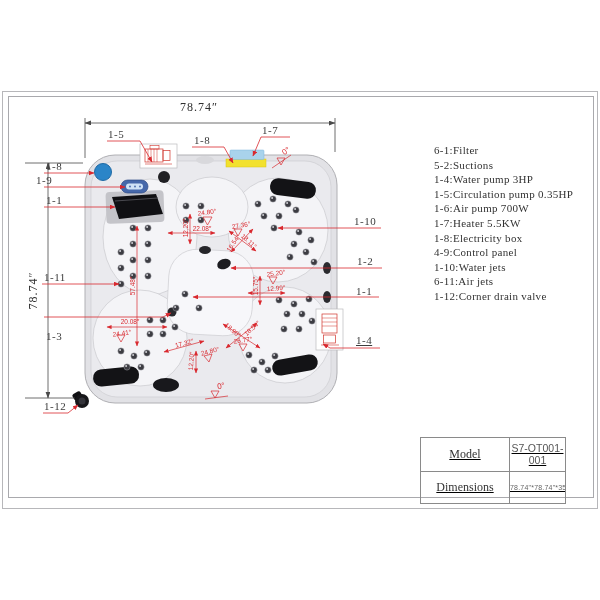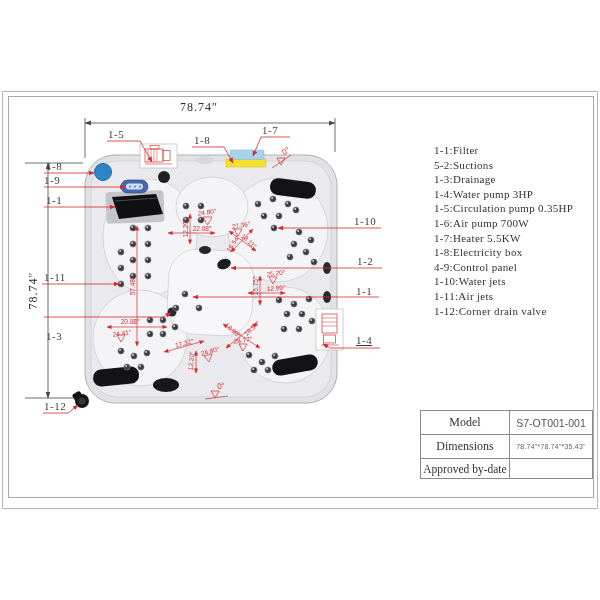--- a/index.html
+++ b/index.html
@@ -12,22 +12,22 @@
   svg.art{position:absolute;left:0;top:0;width:600px;height:600px;}
   .callout{position:absolute;font:11px "Liberation Serif",serif;color:#3c3c3c;
        letter-spacing:.5px;white-space:nowrap;}
   .dimlabel{position:absolute;font:12px "Liberation Serif",serif;color:#2f2f2f;
        letter-spacing:1px;white-space:nowrap;}
   .m{position:absolute;font:6.5px "Liberation Sans",sans-serif;color:#d9292f;
        white-space:nowrap;transform:translate(-50%,-50%) rotate(var(--r,0deg));}
   .legend{position:absolute;left:434px;top:143px;font:11px "Liberation Serif",serif;
        color:#333;line-height:14.6px;letter-spacing:.3px;}
   .legend div{white-space:nowrap;}
-  table.spec{position:absolute;left:420px;top:410px;width:173px;height:67px;
-       border-collapse:collapse;table-layout:fixed;}
+  table.spec{position:absolute;left:420px;top:437px;width:146px;height:67px;
+       border-collapse:collapse;table-layout:fixed;text-decoration:underline;}
   table.spec td{border:1px solid #8a8a8a;text-align:center;vertical-align:middle;
        padding:0;overflow:hidden;}
   td.lbl{font:12px "Liberation Serif",serif;color:#333;width:88px;}
   td.val{font:10.5px "Liberation Sans",sans-serif;color:#555;margin-top:32px;}
   td.val.small{font-size:7px;color:#666;letter-spacing:.2px;}
 </style>
 </head>
 <body>
 
 <div class="frame-outer"></div>
@@ -279,21 +279,21 @@
   </g>
 </svg>
 
 <span class="dimlabel" style="left:180px;top:100px;">78.74″</span>
 <span class="dimlabel" style="left:14px;top:283px;transform:rotate(-90deg);transform-origin:center;">78.74″</span>
 
 <span class="callout" style="left:108px;top:128px;">1-5</span>
 <span class="callout" style="left:194px;top:134px;">1-8</span>
 <span class="callout" style="left:262px;top:124px;">1-7</span>
 <span class="callout" style="left:46px;top:160px;">1-8</span>
-<span class="callout" style="left:44px;top:174px;">1-9</span>
+<span class="callout" style="left:36px;top:174px;">1-9</span>
 <span class="callout" style="left:46px;top:194px;">1-1</span>
 <span class="callout" style="left:44px;top:271px;">1-11</span>
 <span class="callout" style="left:46px;top:304px;margin-top:26px;">1-3</span>
 <span class="callout" style="left:44px;top:400px;">1-12</span>
 <span class="callout" style="left:354px;top:215px;">1-10</span>
 <span class="callout" style="left:357px;top:255px;">1-2</span>
 <span class="callout" style="left:356px;top:285px;">1-1</span>
 <span class="callout" style="left:356px;top:334px;text-decoration:underline;">1-4</span>
 
 <span class="m" style="left:207px;top:212px;--r:-8deg;">24.80°</span>
@@ -311,42 +311,37 @@
 <span class="m" style="left:184px;top:343px;--r:-15deg;">17.32″</span>
 <span class="m" style="left:191px;top:361px;--r:-85deg;">12.20″</span>
 <span class="m" style="left:210px;top:351px;--r:-15deg;">24.80°</span>
 <span class="m" style="left:233px;top:330px;--r:40deg;">18.90°</span>
 <span class="m" style="left:252px;top:328px;--r:-42deg;">18.54°</span>
 <span class="m" style="left:243px;top:340px;--r:-8deg;">26.77°</span>
 <span class="m" style="left:286px;top:151px;--r:-35deg;font-size:8px;">0°</span>
 <span class="m" style="left:221px;top:386px;--r:-10deg;font-size:8px;">0°</span>
 
 <div class="legend">
-  <div>1-1:Filter</div>
+  <div>6-1:Filter</div>
   <div>5-2:Suctions</div>
-  <div>1-3:Drainage</div>
   <div>1-4:Water pump 3HP</div>
   <div>1-5:Circulation pump 0.35HP</div>
   <div>1-6:Air pump 700W</div>
   <div>1-7:Heater 5.5KW</div>
   <div>1-8:Electricity box</div>
   <div>4-9:Control panel</div>
   <div>1-10:Water jets</div>
-  <div>1-11:Air jets</div>
+  <div>6-11:Air jets</div>
   <div>1-12:Corner drain valve</div>
 </div>
 
 <table class="spec">
   <tbody>
       <tr>
     <td class="lbl" style="height:23px;">Model</td>
     <td class="val">S7-OT001-001</td>
   </tr>
   <tr>
     <td class="lbl" style="height:23px;">Dimensions</td>
     <td class="val small">78.74"*78.74"*35.43"</td>
   </tr>
-  <tr>
-    <td class="lbl" style="height:19px;font-size:11.5px;">Approved by-date</td>
-    <td class="val"></td>
-  </tr>
 </tbody>
   </table>
 
 </body></html>

